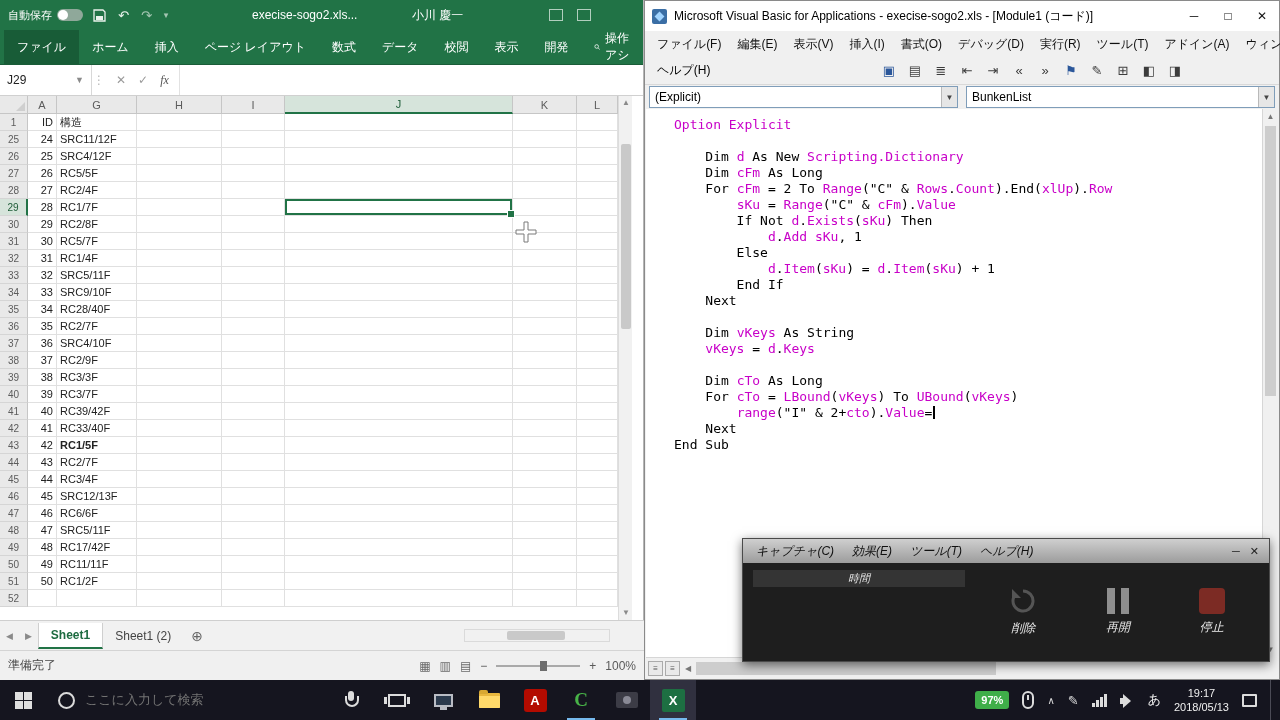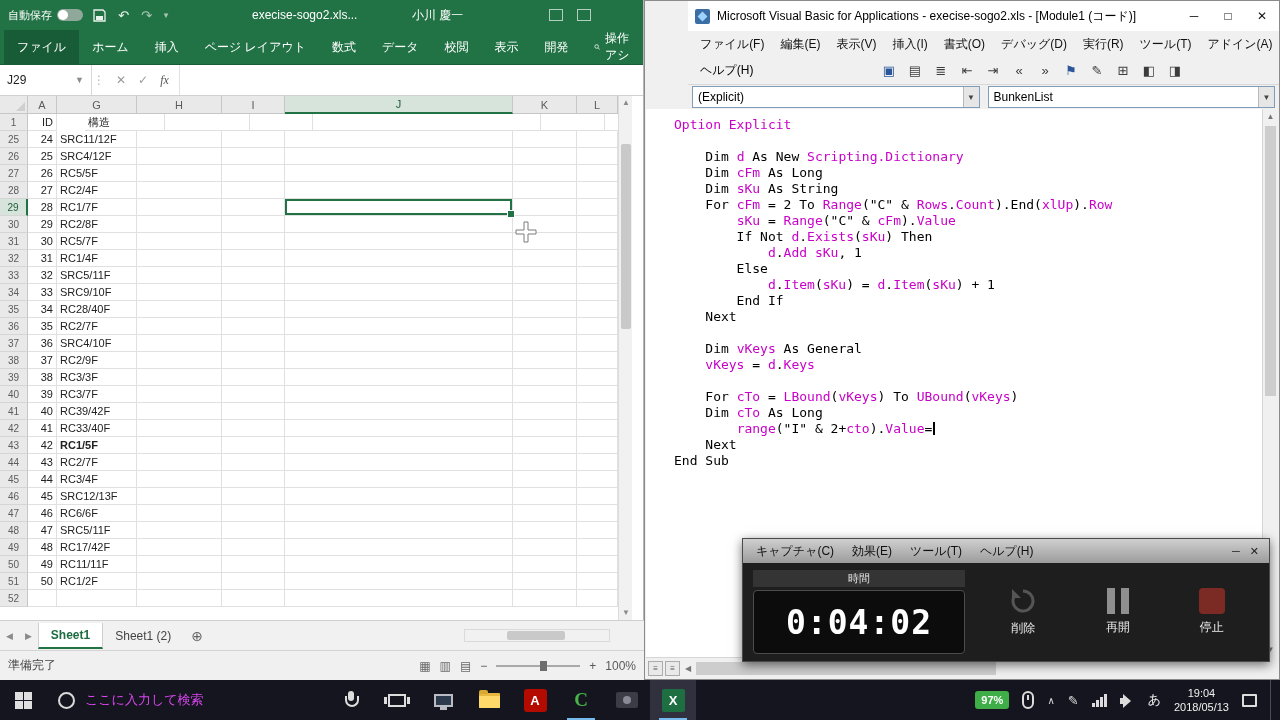--- a/index.html
+++ b/index.html
@@ -58,21 +58,21 @@
 .add-sheet{margin-left:8px;color:#666;font-size:14px;}
 .h-scroll{margin-left:auto;margin-right:34px;width:146px;height:13px;background:#f1f1f1;border:1px solid #dadada;position:relative;}
 .h-thumb{position:absolute;left:42px;top:1px;width:58px;height:9px;background:#c9c9c9;border-radius:2px;}
 .xl-status{position:absolute;top:650px;left:0;width:644px;height:30px;background:#f0f0f0;border-top:1px solid #d4d4d4;display:flex;align-items:center;font-size:12px;color:#444;padding:0 8px;}
 .status-right{margin-left:auto;display:flex;align-items:center;gap:9px;color:#5a5a5a;}
 .zoom-slider{width:84px;height:2px;background:#a9a9a9;position:relative;}
 .zoom-knob{position:absolute;left:44px;top:-4px;width:7px;height:10px;background:#6d6d6d;}
 .view-ic{font-size:12px;color:#6a6a6a;}
 
 
-.vba{position:absolute;left:644px;top:0;width:636px;height:680px;background:#f0f0f0;border:1px solid #8a8a8a;padding-left:43px;}
+.vba{position:absolute;left:644px;top:0;width:636px;height:680px;background:#f0f0f0;border:1px solid #8a8a8a;}
 .vba-titlebar{height:30px;background:#fff;display:flex;align-items:center;padding-left:7px;gap:7px;font-size:12px;color:#000;}
 .vb-icon{width:15px;height:15px;background:#3a6ea5;border-radius:2px;position:relative;flex:none;}
 .vb-icon::after{content:"";position:absolute;left:4px;top:4px;width:7px;height:7px;background:#9fd3ff;transform:rotate(45deg);}
 .vba-title-text{white-space:nowrap;overflow:hidden;}
 .vba-winbtns{margin-left:auto;display:flex;}
 .vba-winbtn{width:34px;height:30px;display:flex;align-items:center;justify-content:center;font-size:12px;color:#111;}
 .vba-menubar{height:26px;display:flex;align-items:center;font-size:12px;color:#111;padding:0 4px;background:#f0f0f0;}
 .vba-menu-item{padding:3px 8px;white-space:nowrap;}
 .vba-toolrow{height:28px;display:flex;align-items:center;font-size:12px;padding:0 4px;background:#f0f0f0;border-bottom:1px solid #d9d9d9;}
 .vba-toolbar{margin-left:auto;display:flex;gap:6px;padding-right:90px;}
@@ -89,21 +89,21 @@
 .vba-vscroll{position:absolute;right:1px;top:108px;bottom:22px;width:16px;background:#f0f0f0;border-left:1px solid #d6d6d6;}
 .vba-vscroll .arr{height:15px;text-align:center;font-size:8px;color:#777;line-height:15px;}
 .vba-vscroll .arr.bottom{position:absolute;bottom:0;left:0;right:0;}
 .vba-vthumb{position:absolute;top:17px;left:2px;width:11px;height:270px;background:#cdcdcd;}
 .vba-hscroll{position:absolute;left:1px;right:17px;bottom:1px;height:21px;background:#f0f0f0;border-top:1px solid #d6d6d6;display:flex;align-items:center;gap:2px;padding:0 2px;}
 .split-box{width:15px;height:15px;border:1px solid #ababab;background:#e9e9e9;font-size:8px;display:flex;align-items:center;justify-content:center;color:#555;}
 .h-arr{font-size:8px;color:#777;padding:0 3px;}
 .vba-hthumb{width:300px;height:13px;background:#cdcdcd;}
 
 
-.recorder{position:absolute;left:742px;top:538px;width:528px;height:124px;z-index:5;border:1px solid #4a4a4a;box-shadow:0 3px 10px rgba(0,0,0,.55);}
+.recorder{position:absolute;left:742px;top:538px;width:528px;height:124px;z-index:5;border:1px solid #4a4a4a;box-shadow:0 3px 10px rgba(0,0,0,.55);font-style:italic;}
 .rec-menubar{height:24px;background:linear-gradient(#cfcfcf,#9c9c9c);display:flex;align-items:center;font-size:12px;color:#111;padding:0 4px;}
 .rec-menu-item{padding:2px 9px;white-space:nowrap;}
 .rec-winbtns{margin-left:auto;display:flex;gap:10px;padding-right:6px;color:#222;font-size:11px;}
 .rec-body{height:98px;background:#1e1e1e;display:flex;padding:7px 10px;gap:10px;}
 .rec-panel{display:flex;flex-direction:column;gap:3px;}
 .rec-sect-label{height:17px;background:#343434;color:#e4e4e4;font-size:11px;display:flex;align-items:center;justify-content:center;}
 .rec-time{width:212px;}
 .clock{flex:1;background:#0c0c0c;border:1px solid #4c4c4c;border-radius:4px;display:flex;align-items:center;justify-content:center;font-family:"DejaVu Sans Mono","Liberation Mono",monospace;font-size:33px;font-weight:bold;color:#fff;letter-spacing:1px;}
 .rec-audio{width:118px;}
 .audio-viz{flex:1;background:#141414;border:1px solid #3a3a3a;position:relative;overflow:hidden;}
@@ -114,21 +114,21 @@
 .rec-btn{display:flex;flex-direction:column;align-items:center;gap:5px;color:#ececec;font-size:12px;}
 .ic-pause{display:flex;gap:6px;}
 .ic-pause div{width:8px;height:26px;background:#8f8f8f;}
 .ic-stop{width:26px;height:26px;background:#7c2b24;border-radius:4px;}
 
 
 .taskbar{position:absolute;left:0;bottom:0;width:1280px;height:40px;background:#15151f;display:flex;align-items:center;z-index:10;color:#dcdcdc;}
 .tb-start{width:46px;height:40px;display:flex;align-items:center;justify-content:center;}
 .win-logo{width:17px;height:17px;display:grid;grid-template-columns:8px 8px;grid-template-rows:8px 8px;gap:1px;}
 .win-logo div{background:#dfdfdf;}
-.tb-search{display:flex;align-items:center;gap:10px;padding:0 12px;width:282px;height:40px;font-size:13px;color:#d946ef;}
+.tb-search{display:flex;align-items:center;gap:10px;padding:0 12px;width:282px;height:40px;font-size:13px;color:#737373;}
 .cortana{width:17px;height:17px;border:2px solid #dadada;border-radius:50%;flex:none;}
 .tb-slot{width:46px;height:40px;display:flex;align-items:center;justify-content:center;position:relative;}
 .tb-slot.active{background:#30303f;}
 .tb-underline{position:absolute;bottom:0;left:9px;right:9px;height:2px;background:#76b9ed;}
 .ic-mic{position:relative;width:12px;height:18px;}
 .ic-mic::before{content:"";position:absolute;left:3px;top:0;width:6px;height:10px;border-radius:3px;background:#dcdcdc;}
 .ic-mic::after{content:"";position:absolute;left:0;top:5px;width:10px;height:9px;border:2px solid #dcdcdc;border-top:none;border-radius:0 0 7px 7px;}
 .ic-taskview{width:18px;height:13px;border:2px solid #dcdcdc;position:relative;}
 .ic-taskview::before{content:"";position:absolute;left:-6px;top:1px;width:3px;height:7px;background:#dcdcdc;}
 .ic-taskview::after{content:"";position:absolute;right:-6px;top:1px;width:3px;height:7px;background:#dcdcdc;}
@@ -233,21 +233,21 @@
             <div class="g-colhdr" style="width: 80px;">G</div>
             <div class="g-colhdr" style="width: 85px;">H</div>
             <div class="g-colhdr" style="width: 63px;">I</div>
             <div class="g-colhdr g-hdr-sel" style="width: 228px;">J</div>
             <div class="g-colhdr" style="width: 64px;">K</div>
             <div class="g-colhdr" style="width: 41px;">L</div>
           </div>
           <div class="g-row">
             <div class="g-rowhdr">1</div>
             <div class="g-cell g-num" style="width: 29px;">ID</div>
-            <div class="g-cell" style="width: 80px; margin-left: 28px;">構造</div>
+            <div class="g-cell" style="width: 80px;">構造</div>
             <div class="g-cell" style="width: 85px;"></div>
             <div class="g-cell" style="width: 63px;"></div>
             <div class="g-cell" style="width: 228px;"></div>
             <div class="g-cell" style="width: 64px;"></div>
             <div class="g-cell" style="width: 41px;"></div>
           </div>
           <div class="g-row">
             <div class="g-rowhdr">25</div>
             <div class="g-cell g-num" style="width: 29px;">24</div>
             <div class="g-cell" style="width: 80px;">SRC11/12F</div>
@@ -612,35 +612,34 @@
       <div class="vba-combo">
         <span>BunkenList</span>
         <span class="dd">▼</span>
       </div>
     </div>
     <div class="vba-code" id="code-lines">
         <div class="code-line"><span class="tok-m">Option Explicit</span></div>
         <div class="code-line">&nbsp;</div>
         <div class="code-line"><span class="tok-k">    Dim </span><span class="tok-m">d</span><span class="tok-k"> As New </span><span class="tok-m">Scripting.Dictionary</span></div>
         <div class="code-line"><span class="tok-k">    Dim </span><span class="tok-m">cFm</span><span class="tok-k"> As Long</span></div>
-        <div class="code-line"><span class="tok-k">    Dim </span><span class="tok-m">sKu</span><span class="tok-k"> As String</span></div>
         <div class="code-line"><span class="tok-k">    For </span><span class="tok-m">cFm</span><span class="tok-k"> = 2 To </span><span class="tok-m">Range</span><span class="tok-k">("C" &amp; </span><span class="tok-m">Rows</span><span class="tok-k">.</span><span class="tok-m">Count</span><span class="tok-k">).End(</span><span class="tok-m">xlUp</span><span class="tok-k">).</span><span class="tok-m">Row</span></div>
         <div class="code-line"><span class="tok-k">        </span><span class="tok-m">sKu</span><span class="tok-k"> = </span><span class="tok-m">Range</span><span class="tok-k">("C" &amp; </span><span class="tok-m">cFm</span><span class="tok-k">).</span><span class="tok-m">Value</span></div>
         <div class="code-line"><span class="tok-k">        If Not </span><span class="tok-m">d</span><span class="tok-k">.</span><span class="tok-m">Exists</span><span class="tok-k">(</span><span class="tok-m">sKu</span><span class="tok-k">) Then</span></div>
         <div class="code-line"><span class="tok-k">            </span><span class="tok-m">d</span><span class="tok-k">.</span><span class="tok-m">Add</span><span class="tok-k"> </span><span class="tok-m">sKu</span><span class="tok-k">, 1</span></div>
         <div class="code-line"><span class="tok-k">        Else</span></div>
         <div class="code-line"><span class="tok-k">            </span><span class="tok-m">d</span><span class="tok-k">.</span><span class="tok-m">Item</span><span class="tok-k">(</span><span class="tok-m">sKu</span><span class="tok-k">) = </span><span class="tok-m">d</span><span class="tok-k">.</span><span class="tok-m">Item</span><span class="tok-k">(</span><span class="tok-m">sKu</span><span class="tok-k">) + 1</span></div>
         <div class="code-line"><span class="tok-k">        End If</span></div>
         <div class="code-line"><span class="tok-k">    Next</span></div>
         <div class="code-line">&nbsp;</div>
-        <div class="code-line"><span class="tok-k">    Dim </span><span class="tok-m">vKeys</span><span class="tok-k"> As General</span></div>
+        <div class="code-line"><span class="tok-k">    Dim </span><span class="tok-m">vKeys</span><span class="tok-k"> As String</span></div>
         <div class="code-line"><span class="tok-k">    </span><span class="tok-m">vKeys</span><span class="tok-k"> = </span><span class="tok-m">d</span><span class="tok-k">.</span><span class="tok-m">Keys</span></div>
         <div class="code-line">&nbsp;</div>
+        <div class="code-line"><span class="tok-k">    Dim </span><span class="tok-m">cTo</span><span class="tok-k"> As Long</span></div>
         <div class="code-line"><span class="tok-k">    For </span><span class="tok-m">cTo</span><span class="tok-k"> = </span><span class="tok-m">LBound</span><span class="tok-k">(</span><span class="tok-m">vKeys</span><span class="tok-k">) To </span><span class="tok-m">UBound</span><span class="tok-k">(</span><span class="tok-m">vKeys</span><span class="tok-k">)</span></div>
-        <div class="code-line"><span class="tok-k">    Dim </span><span class="tok-m">cTo</span><span class="tok-k"> As Long</span></div>
         <div class="code-line"><span class="tok-k">        </span><span class="tok-m">range</span><span class="tok-k">("I" &amp; 2+</span><span class="tok-m">cto</span><span class="tok-k">).</span><span class="tok-m">Value</span><span class="tok-k">=</span><span class="caret"></span></div>
         <div class="code-line"><span class="tok-k">    Next</span></div>
         <div class="code-line"><span class="tok-k">End Sub</span></div>
       </div>
     <div class="vba-vscroll">
       <div class="arr">▲</div>
       <div class="vba-vthumb"></div>
       <div class="arr bottom">▼</div>
     </div>
     <div class="vba-hscroll">
@@ -660,21 +659,20 @@
           <span class="rec-menu-item">ヘルプ(H)</span>
         </span>
       <div class="rec-winbtns">
         <span>─</span>
         <span>✕</span>
       </div>
     </div>
     <div class="rec-body">
       <div class="rec-panel rec-time">
         <div class="rec-sect-label">時間</div>
-        <div class="clock">0:04:02</div>
       </div>
       <div class="rec-btns">
         <div class="rec-btn">
           <svg width="28" height="28" viewBox="0 0 28 28">
               <path d="M14 4a10 10 0 1 1-9.4 6.6" fill="none" stroke="#555" stroke-width="3"></path>
               <path d="M3 2v9h9z" fill="#555"></path>
             </svg>
           <span>削除</span>
         </div>
         <div class="rec-btn">
@@ -745,21 +743,21 @@
       <span class="ic-pen">✎</span>
       <span class="ic-net">
           <div style="height:4px"></div>
           <div style="height:7px"></div>
           <div style="height:10px"></div>
           <div style="height:13px"></div>
         </span>
       <span class="ic-speaker"></span>
       <span class="ime">あ</span>
       <div class="clock-block">
-        <div>19:04</div>
+        <div>19:17</div>
         <div>2018/05/13</div>
       </div>
       <span class="ic-notif"></span>
       <span class="show-desktop"></span>
     </div>
   </div>
 
 </div>
 
 </body></html>

